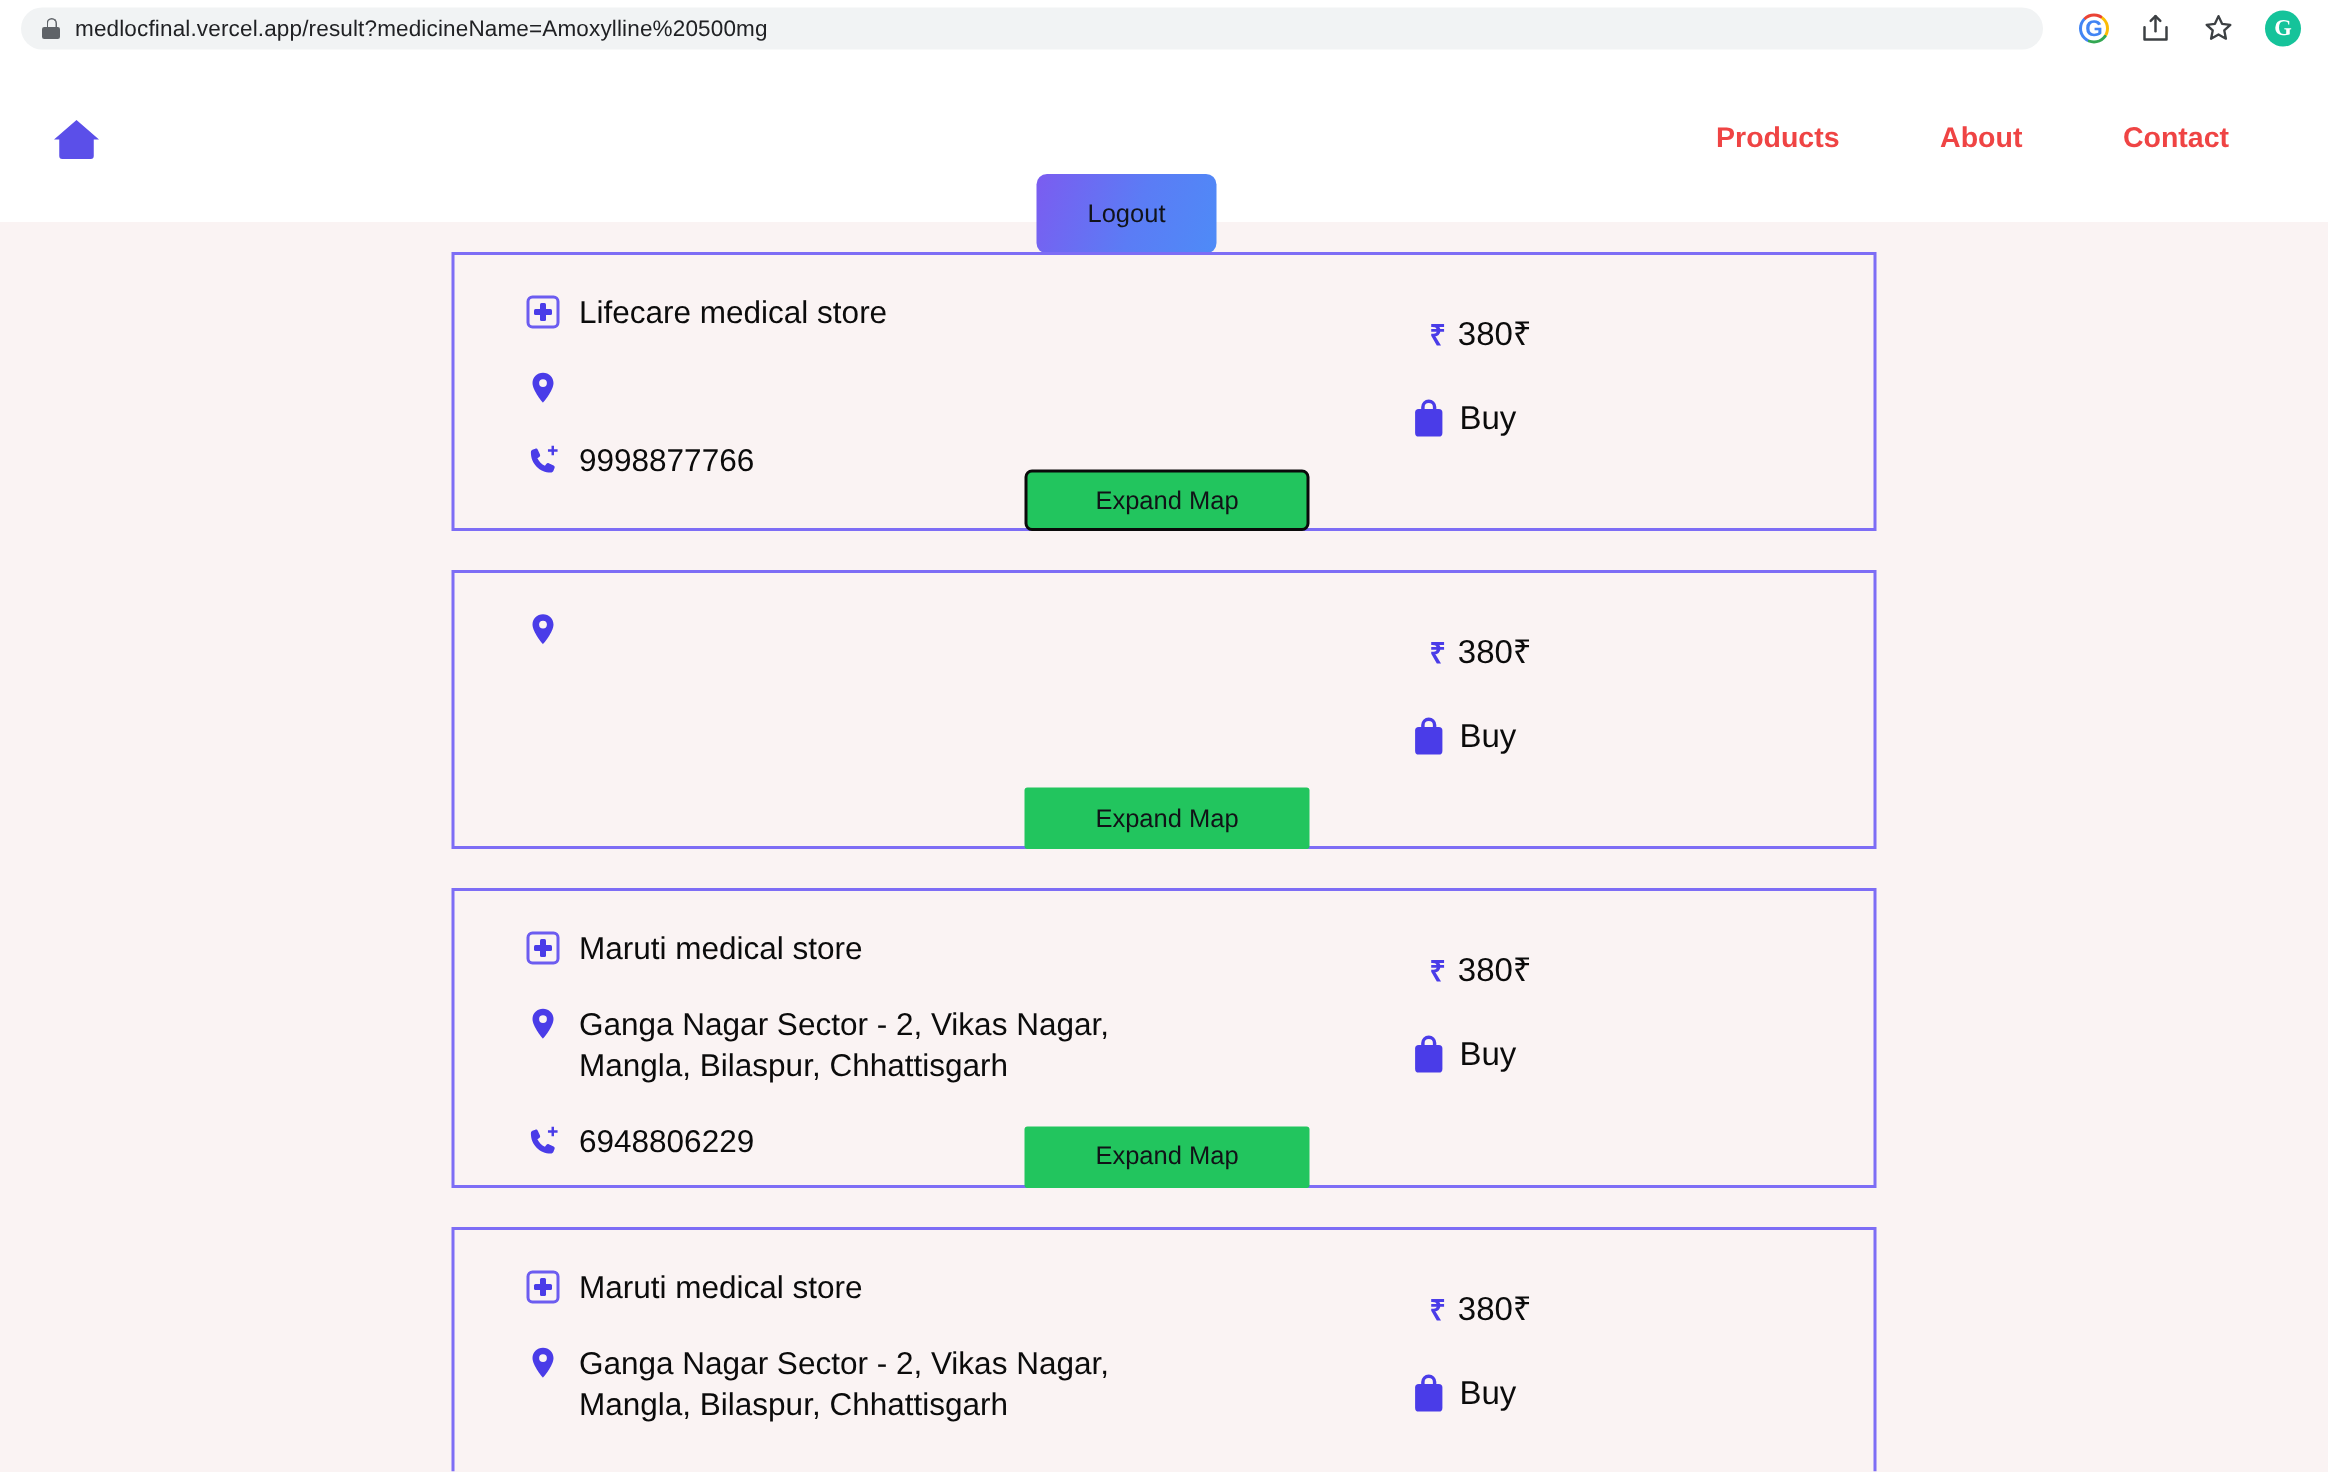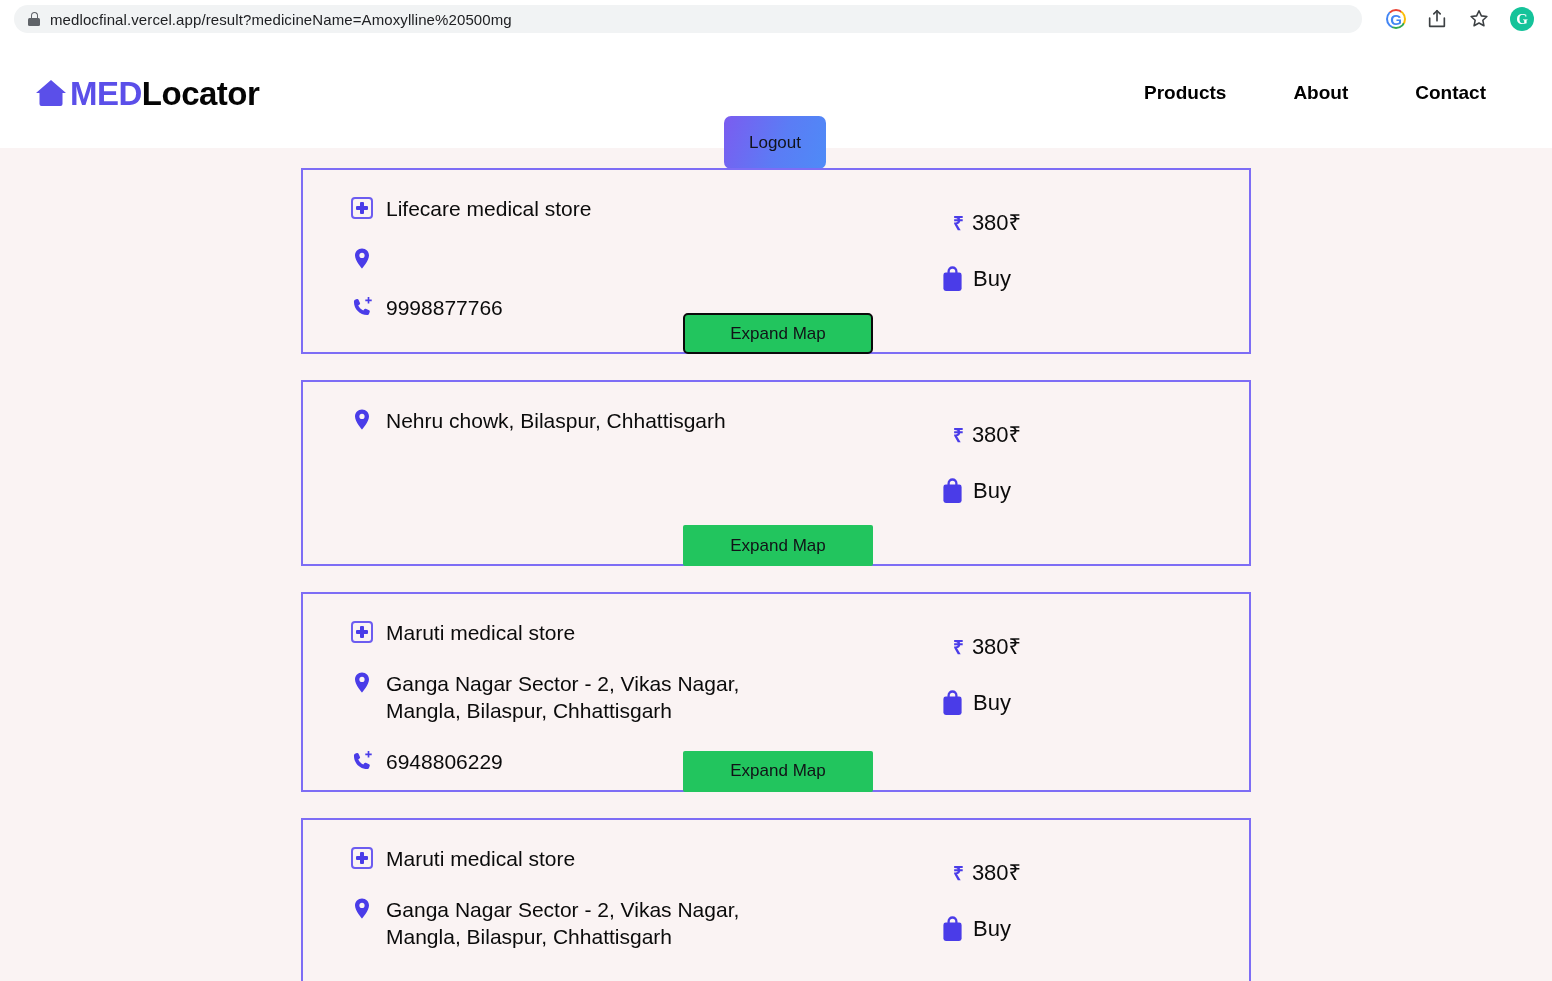--- a/index.html
+++ b/index.html
@@ -97,38 +97,38 @@
     position: relative;
   }
   .logo { display: flex; align-items: center; gap: 2px; }
   .logo-house { width: 34px; height: 34px; flex: none; }
   .logo-text { font-size: 33px; line-height: 1; letter-spacing: -0.5px; }
   .logo-med { color: #5B4FE9; font-weight: 700; }
   .logo-locator { color: #050505; font-weight: 700; }
 
   .logout-btn {
     position: absolute;
-    left: 724px;
+    left: 691px;
     top: 78px;
-    width: 102px;
+    width: 120px;
     height: 53px;
     border: none;
     border-radius: 7px;
     background: linear-gradient(110deg, #7B5CF0 0%, #5B7CF5 55%, #4E8BF7 100%);
     color: #11131A;
     font-size: 17px;
     font-family: "Liberation Sans", sans-serif;
     cursor: pointer;
   }
 
   .nav { margin-left: auto; display: flex; align-items: center; gap: 67px; }
   .nav a {
     font-size: 19px;
     font-weight: 700;
-    color: #000000;
+    color: #ef4444;
     text-decoration: none;
     cursor: pointer;
     white-space: nowrap;
   }
 
   
   .results {
     padding-top: 20px;
     background: #FAF3F3;
     height: calc(981px - 38px - 110px);
@@ -229,23 +229,20 @@
     <span class="grammarly-icon">G</span>
   </div>
 </div>
 
 <div class="site-header">
   <div class="logo">
     <svg class="logo-house" viewBox="0 0 34 34">
       <path d="M17 4 L32 17 L28.5 17 L28.5 28 A2 2 0 0 1 26.5 30 L7.5 30 A2 2 0 0 1 5.5 28 L5.5 17 L2 17 Z" fill="#5B4FE9"></path>
       <path d="M17 7.5 L28 17.5 L6 17.5 Z" fill="#FFFFFF" opacity="0.0"></path>
     </svg>
-    <span class="logo-text">
-      <span class="logo-med">MED</span><span class="logo-locator">Locator</span>
-    </span>
   </div>
 
   <button class="logout-btn">Logout</button>
 
   <nav class="nav">
     <a href="#">Products</a>
     <a href="#">About</a>
     <a href="#">Contact</a>
   </nav>
 </div>
@@ -294,21 +291,20 @@
     </div>
   </div>
     <div class="card">
     <div class="card-grid">
       <div class="card-left">
         <div class="row addr">
           <svg class="ic" viewBox="0 0 22 24">
             <path d="M11 1.5c-4 0-7 3-7 6.9 0 5.1 7 13.1 7 13.1s7-8 7-13.1c0-3.9-3-6.9-7-6.9z" fill="#4A3CE8"></path>
             <circle cx="11" cy="8.4" r="2.6" fill="#FAF3F3"></circle>
           </svg>
-          <span class="txt">Nehru chowk, Bilaspur, Chhattisgarh</span>
         </div>
 
       </div>
 
       <div class="card-right">
         <div class="price-row">
           <span class="rupee-icon">₹</span>
           <span class="price-val">380₹</span>
         </div>
         <div class="buy-row">

